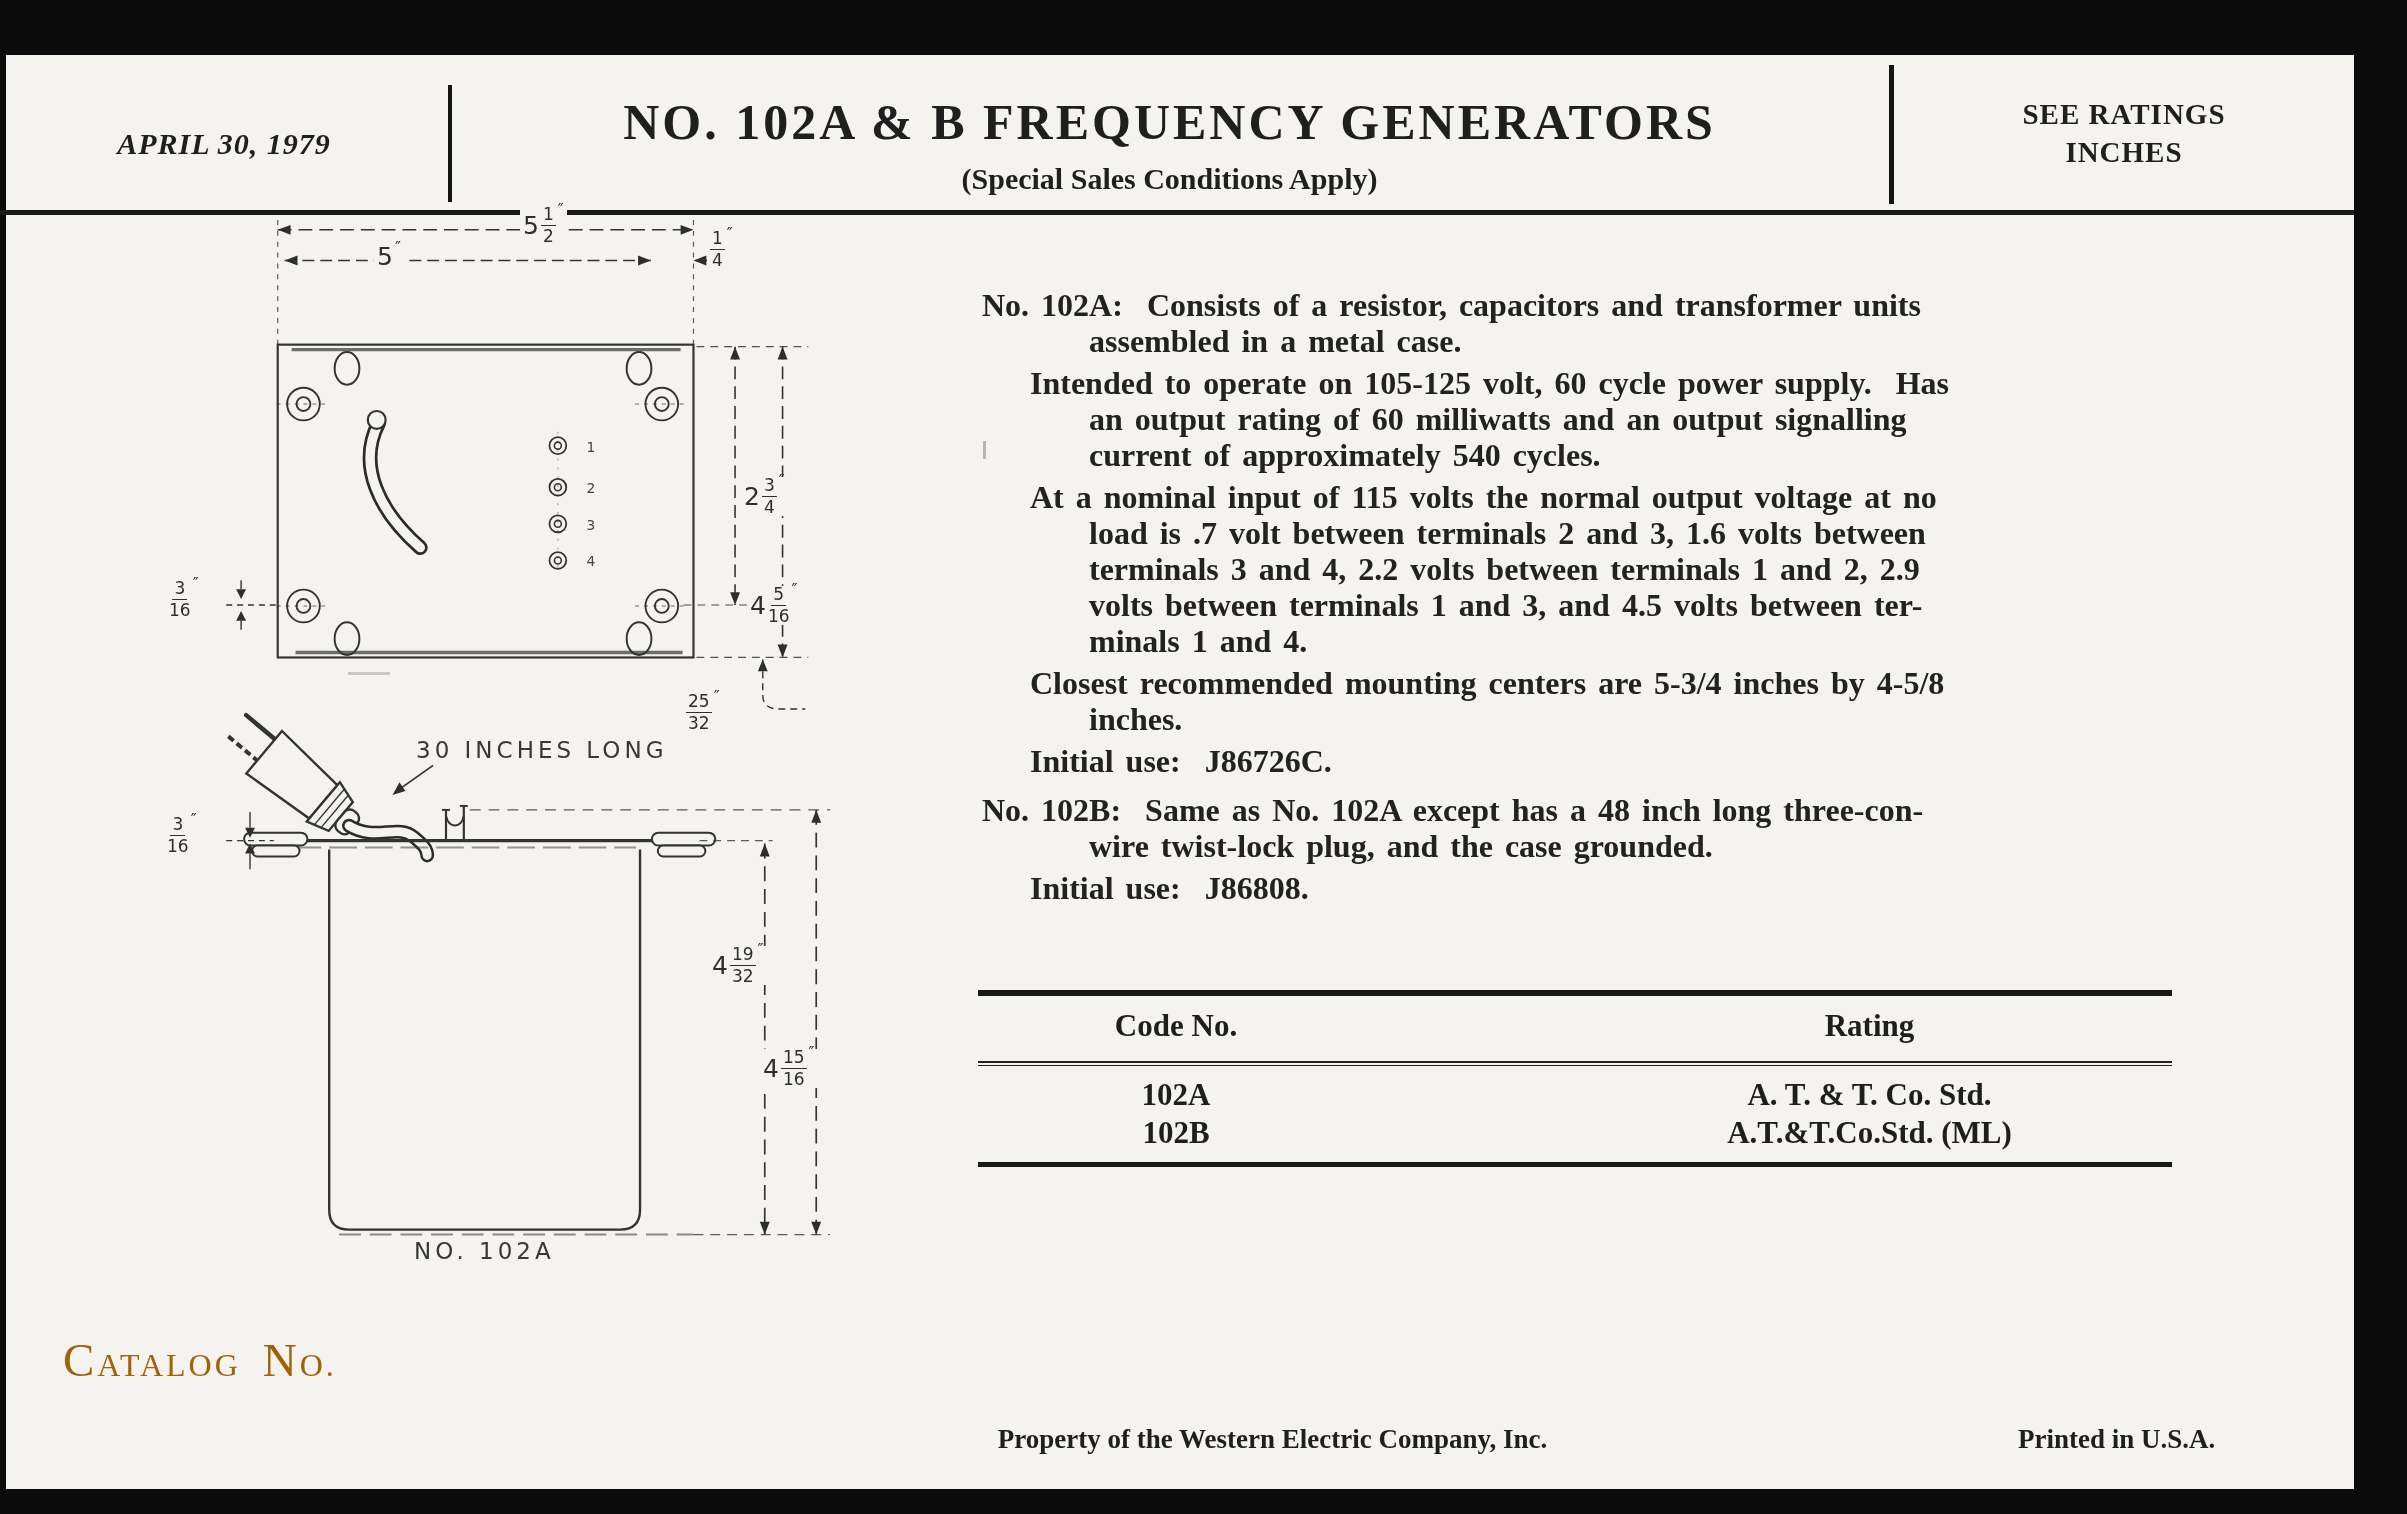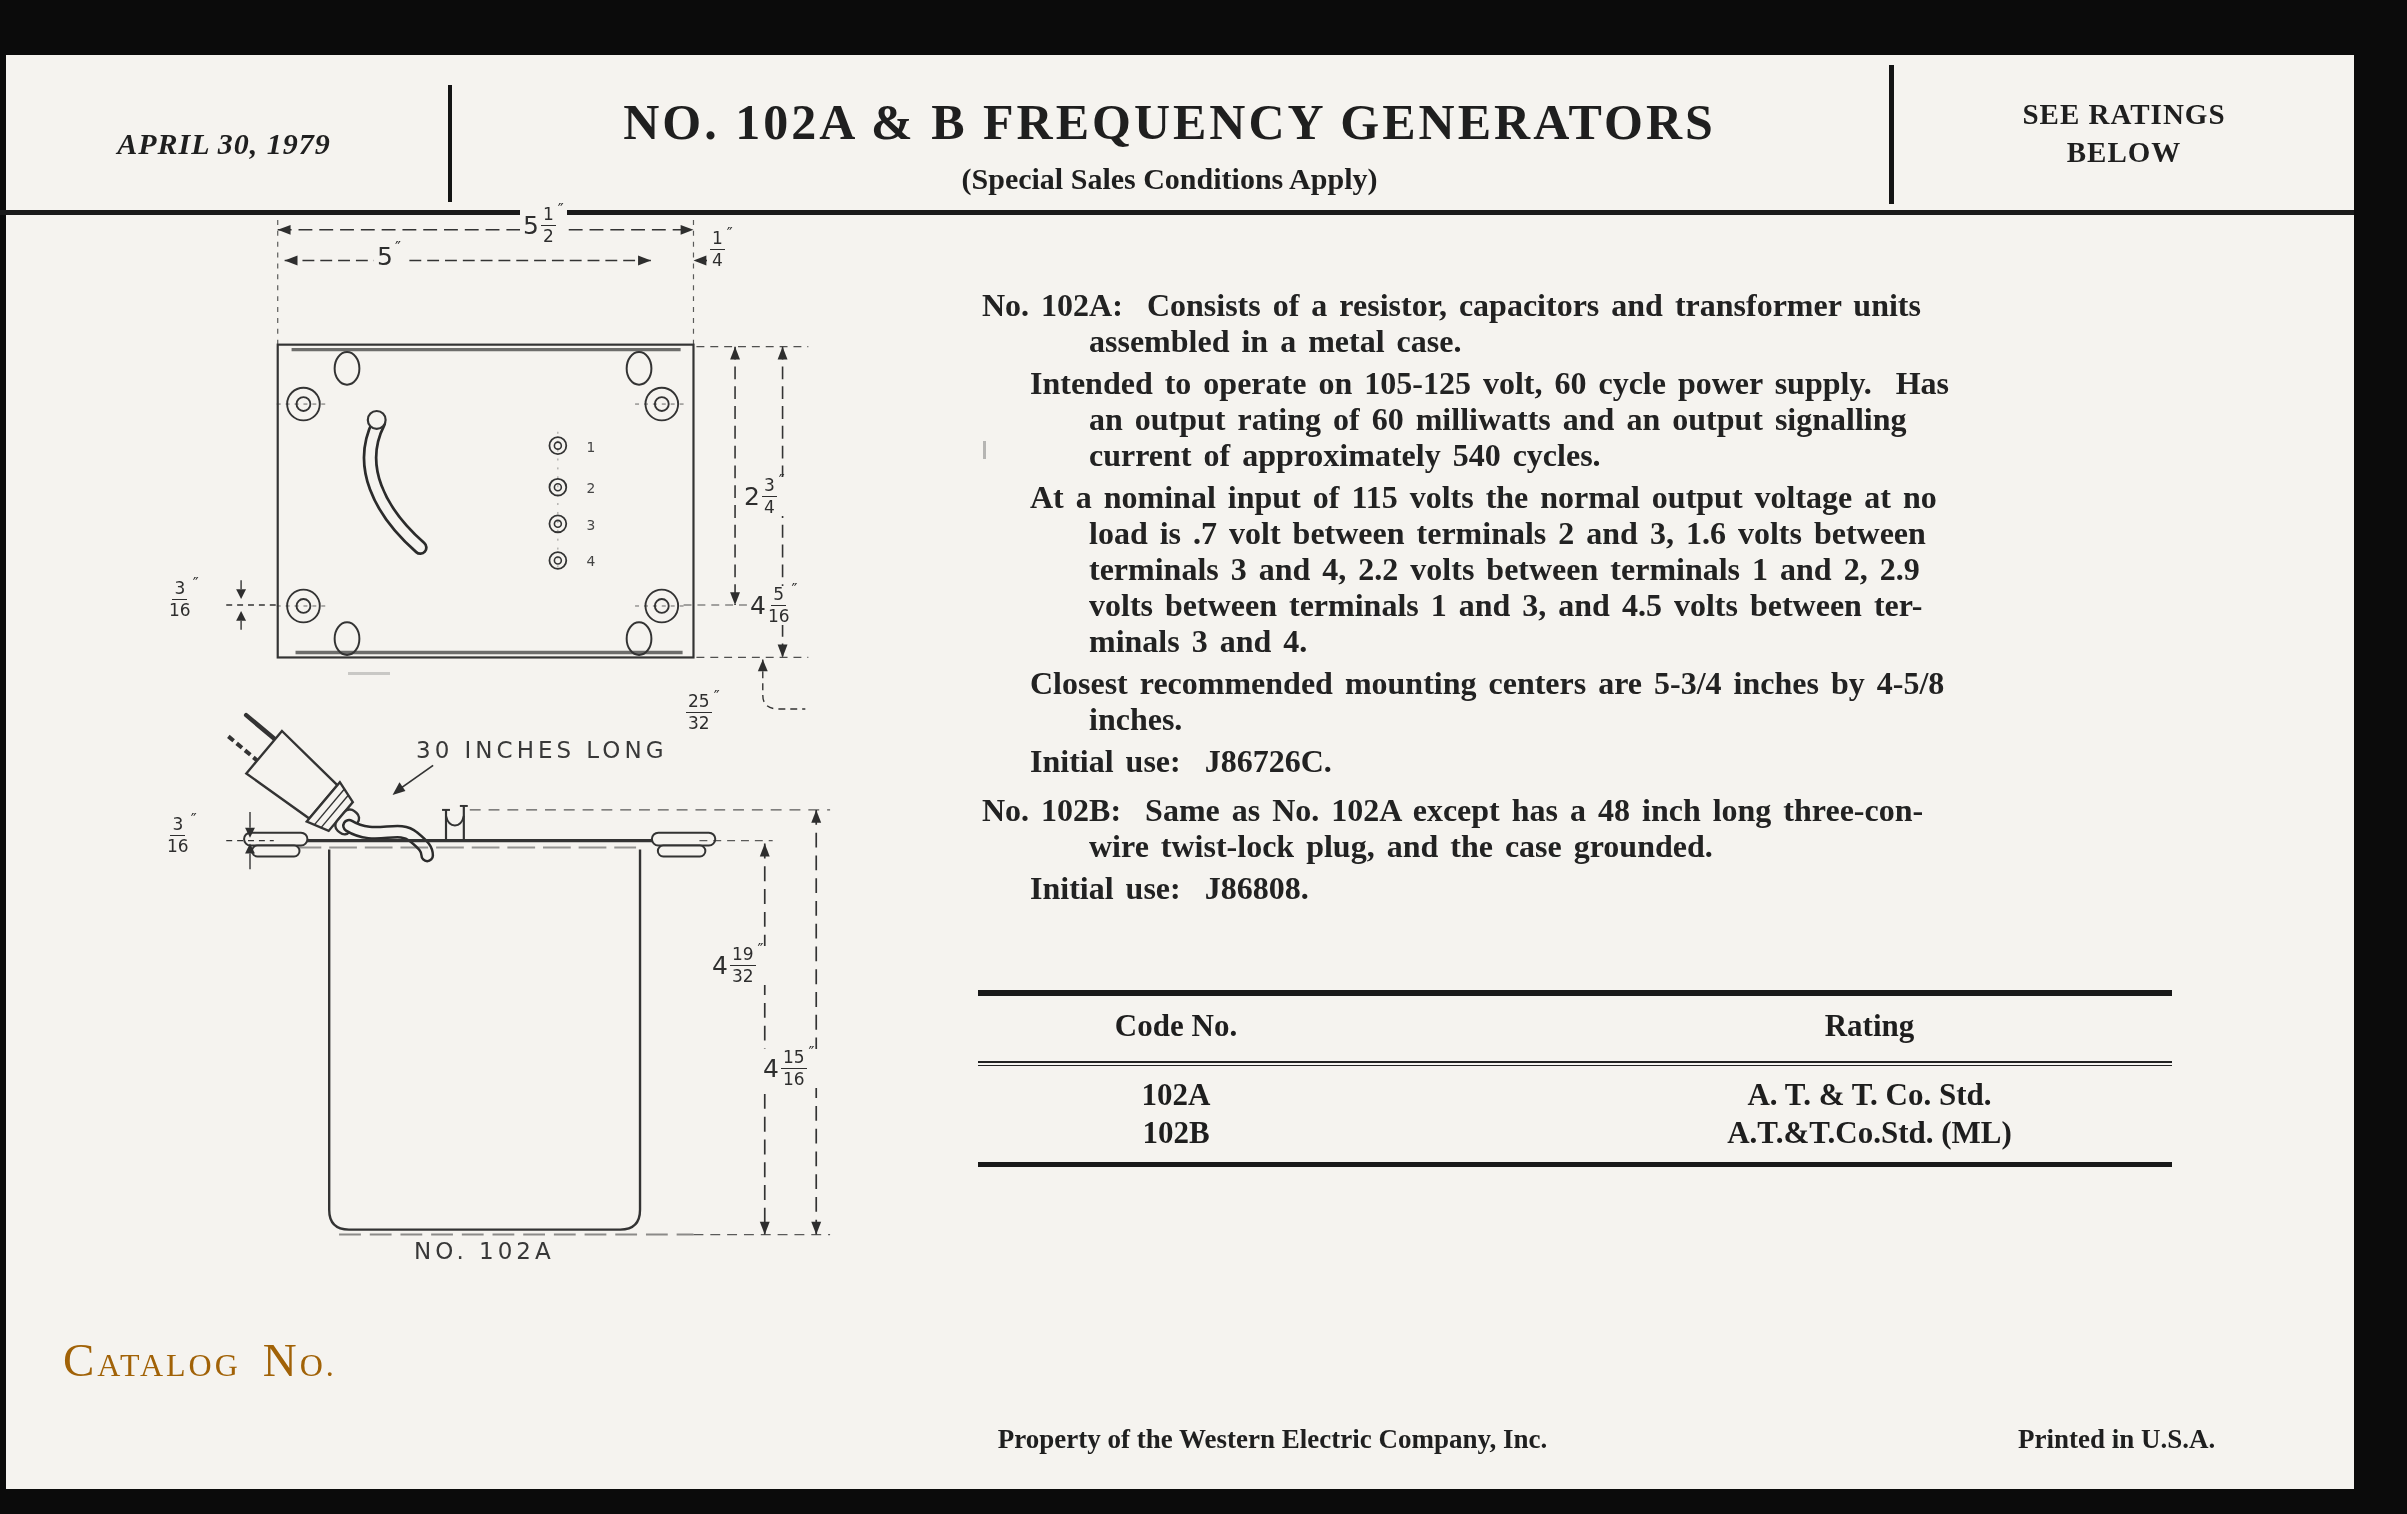--- a/index.html
+++ b/index.html
@@ -60,21 +60,21 @@
 <div class="abs bar-bottom"></div>
 <div class="abs bar-left"></div>
 
 <div class="abs date">APRIL 30, 1979</div>
 <div class="abs vdiv1"></div>
 <div class="abs title">NO. 102A &amp; B FREQUENCY GENERATORS</div>
 <div class="abs subtitle">(Special Sales Conditions Apply)</div>
 <div class="abs vdiv2"></div>
 <div class="abs ratings-note">
   <div>SEE RATINGS</div>
-  <div>BELOW</div>
+  <div>INCHES</div>
 </div>
 <div class="abs hrule"></div>
 
 <svg class="abs draw" viewBox="130 215 740 1090">
   <g stroke-width="2">
 
     <g>
       <path d="M280 232 H700" stroke-width="1.6" stroke-dasharray="14 7"></path>
       <polygon class="arw" points="280,232 293,227 293,237"></polygon>
       <polygon class="arw" points="700,232 687,227 687,237"></polygon>
@@ -332,21 +332,21 @@
 <div class="abs textcol">
   <div class="tline">No. 102A:  Consists of a resistor, capacitors and transformer units</div>
   <div class="tline i2">assembled in a metal case.</div>
   <div class="tline i1 g6">Intended to operate on 105-125 volt, 60 cycle power supply.  Has</div>
   <div class="tline i2">an output rating of 60 milliwatts and an output signalling</div>
   <div class="tline i2">current of approximately 540 cycles.</div>
   <div class="tline i1 g6">At a nominal input of 115 volts the normal output voltage at no</div>
   <div class="tline i2">load is .7 volt between terminals 2 and 3, 1.6 volts between</div>
   <div class="tline i2">terminals 3 and 4, 2.2 volts between terminals 1 and 2, 2.9</div>
   <div class="tline i2">volts between terminals 1 and 3, and 4.5 volts between ter-</div>
-  <div class="tline i2">minals 3 and 4.</div>
+  <div class="tline i2">minals 1 and 4.</div>
   <div class="tline i1 g6">Closest recommended mounting centers are 5-3/4 inches by 4-5/8</div>
   <div class="tline i2">inches.</div>
   <div class="tline i1 g6">Initial use:  J86726C.</div>
   <div class="tline g12">No. 102B:  Same as No. 102A except has a 48 inch long three-con-</div>
   <div class="tline i2">wire twist-lock plug, and the case grounded.</div>
   <div class="tline i1 g6">Initial use:  J86808.</div>
 </div>
 
 <div class="abs rtable">
   <div class="abs rule-thick-top"></div>

